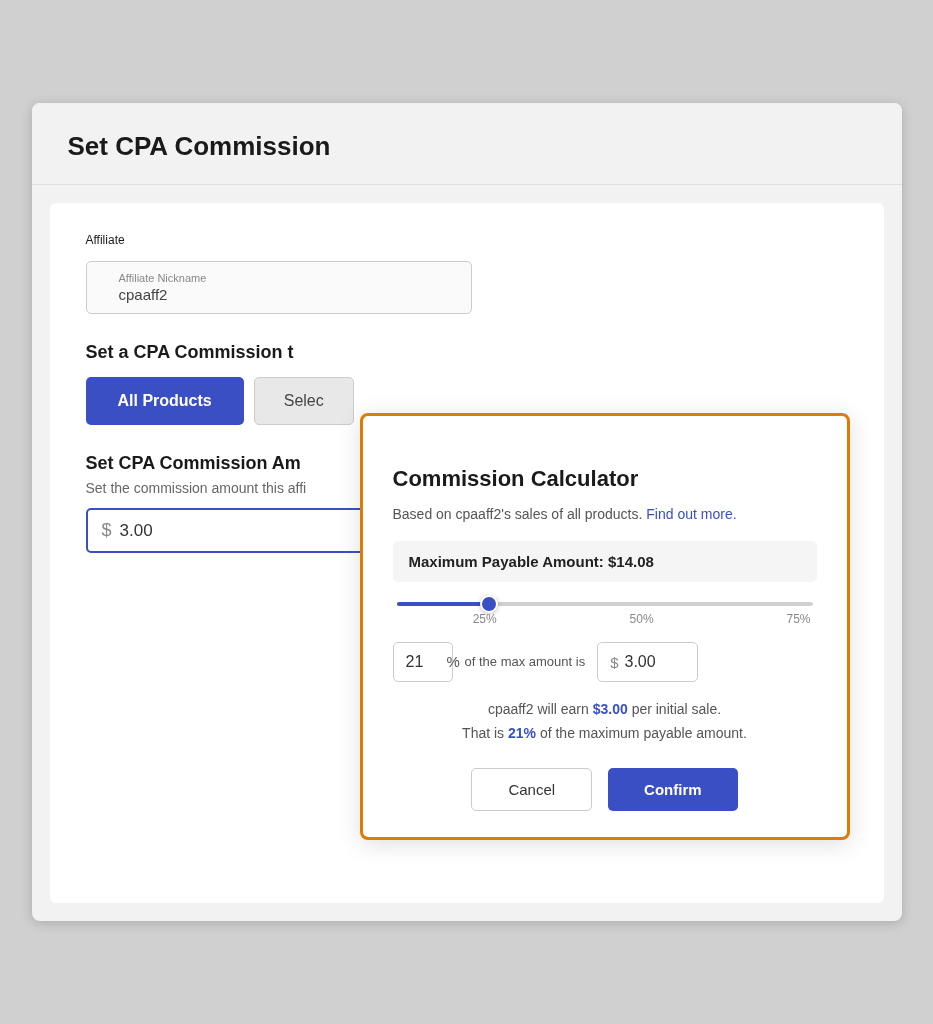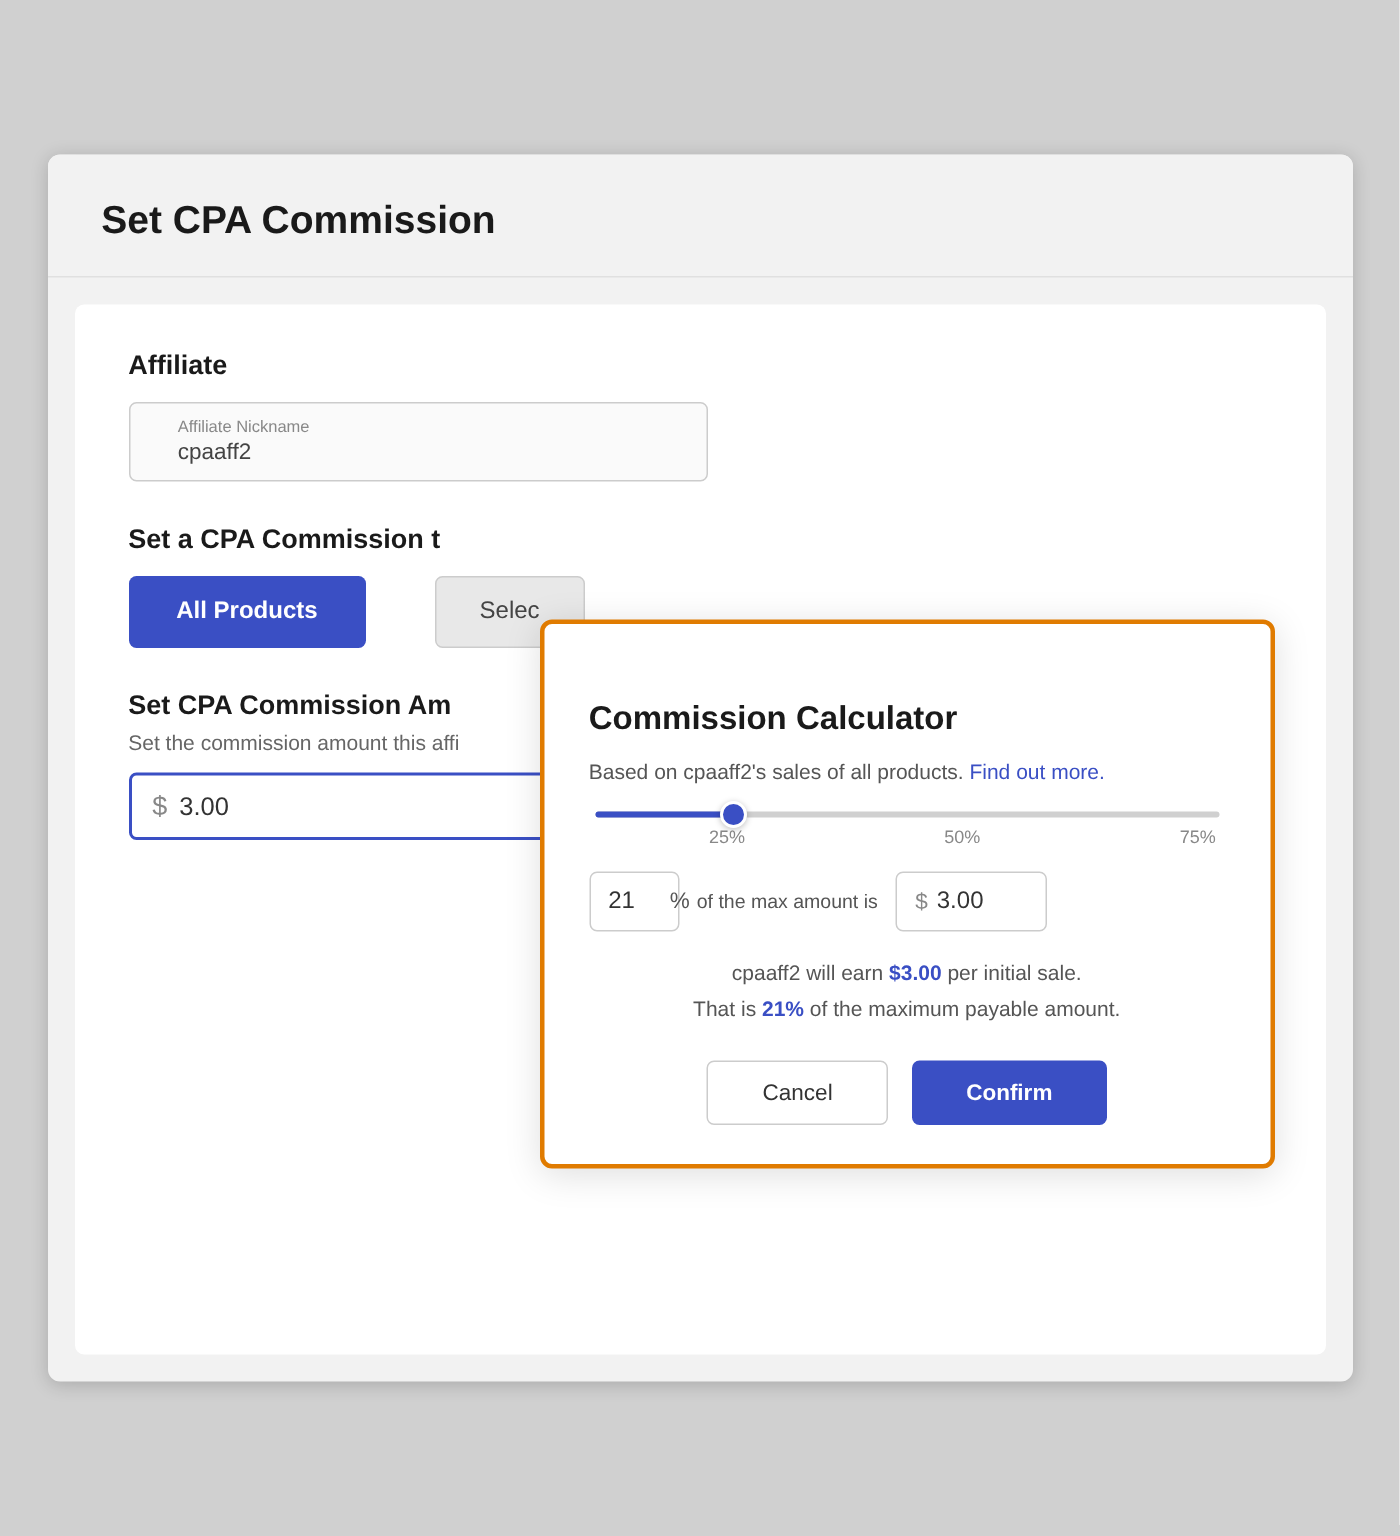--- a/index.html
+++ b/index.html
@@ -32,22 +32,22 @@
     }
     .page-content {
       background: #fff;
       margin: 18px;
       border-radius: 6px;
       padding: 30px 36px;
       min-height: 700px;
       position: relative;
     }
     .section-title {
-      font-size: 18px;
-      font-weight: 700;
+      font-size: 12px;
+      font-weight: 400;
       color: #1a1a1a;
       margin-bottom: 14px;
     }
     .affiliate-field {
       border: 1px solid #ccc;
       border-radius: 5px;
       padding: 10px 32px;
       width: 386px;
       background: #fafafa;
       margin-bottom: 28px;
@@ -86,21 +86,20 @@
     .btn-select {
       background: #e8e8e8;
       color: #444;
       border: 1px solid #ccc;
       border-radius: 5px;
       padding: 14px 28px;
       font-size: 16px;
       font-weight: 500;
       cursor: pointer;
       min-width: 100px;
-      margin-left: 36px;
     }
     .amount-section-title {
       font-size: 18px;
       font-weight: 700;
       color: #1a1a1a;
       margin-bottom: 6px;
     }
     .amount-desc {
       font-size: 14px;
       color: #666;
@@ -343,20 +342,21 @@
       <span class="dollar-sign">$</span>
       <input type="text" value="3.00" style="">
     </div>
 
     <div class="calculator-modal">
       <div class="calc-title">Commission Calculator</div>
       <div class="calc-desc">
         <span>Based on cpaaff2's sales of all products.</span>
         <a href="#">Find out more.</a>
       </div>
+      <div class="calc-max-payable">Maximum Payable Amount: $14.08</div>
 
       <div class="slider-container">
         <div class="slider-track">
           <div class="slider-fill"></div>
           <div class="slider-thumb"></div>
           <input type="range" class="slider-input-real" min="0" max="100" value="22" style="">
         </div>
         <div class="slider-labels">
           <span>25%</span>
           <span>50%</span>

